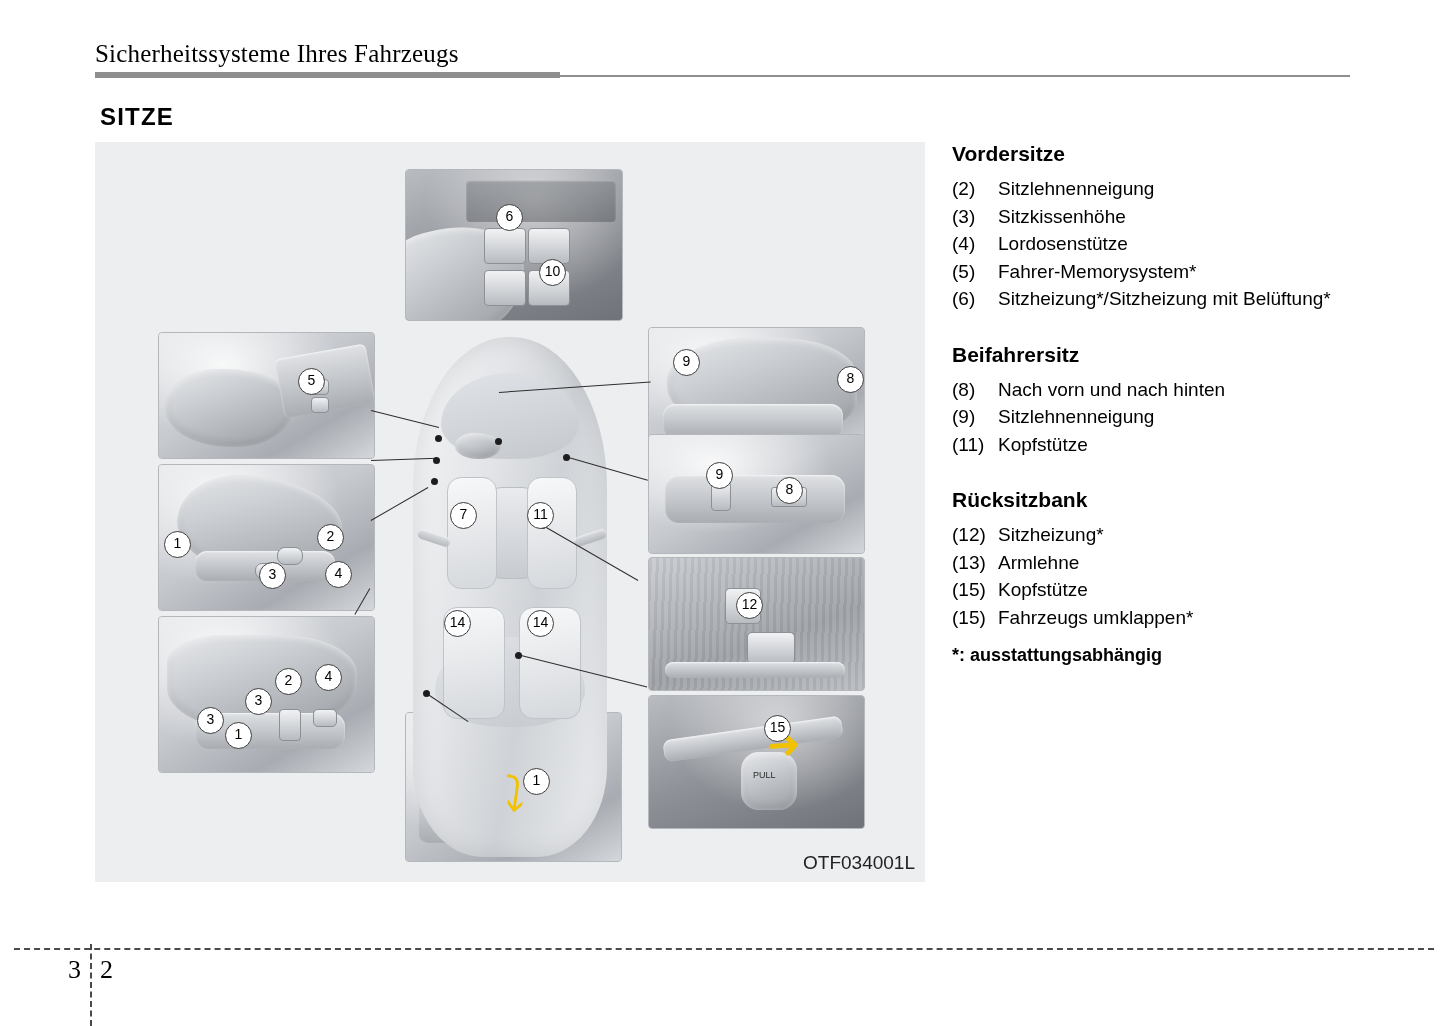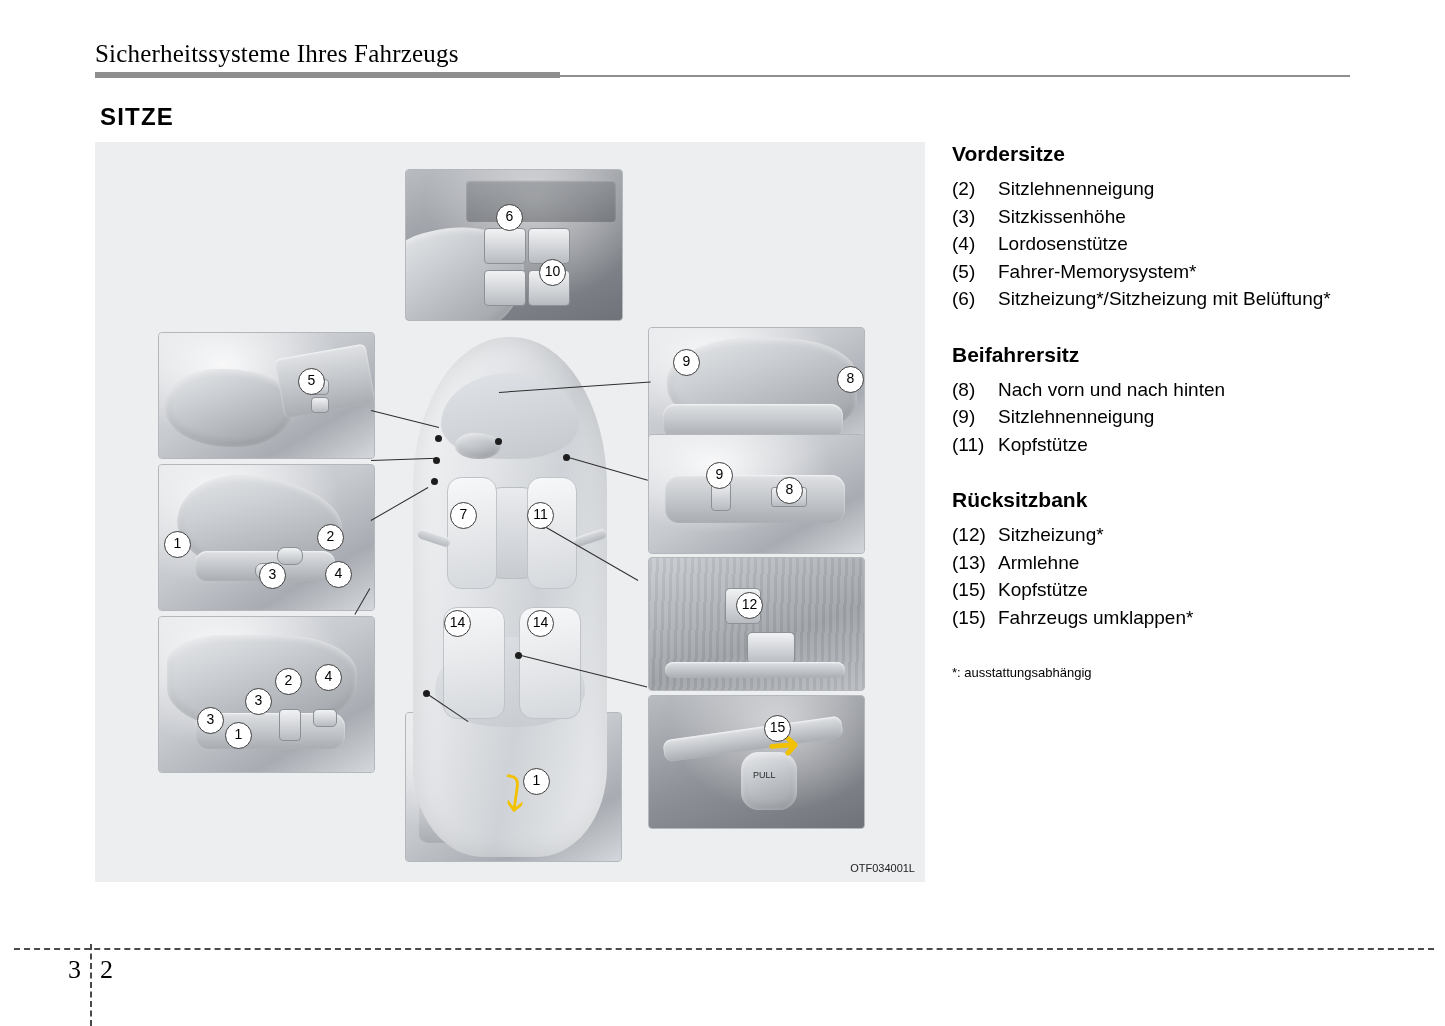--- a/index.html
+++ b/index.html
@@ -68,21 +68,21 @@
     left: 95px;
     top: 142px;
     width: 830px;
     height: 740px;
     background: #eceef0;
   }
   .figure-code {
     position: absolute;
     right: 10px;
     bottom: 8px;
-    font-size: 11px;
+    font-size: 19px;
     font-family: "Liberation Sans", sans-serif;
     color: #222;
   }
 
   
   .photo {
     position: absolute;
     background: #cfd2d6;
     border: 1px solid #b4b8bd;
     border-radius: 4px;
@@ -218,22 +218,23 @@
     padding-left: 46px;
     text-indent: -46px;
     margin-bottom: 0px;
   }
   ul.items li .idx {
     display: inline-block;
     width: 46px;
     text-indent: 0;
   }
   .footnote {
-    font-size: 13px;
-    margin-top: 34px;
+    font-size: 18px;
+    margin-top: 14px;
+    font-weight: bold;
   }
 
   
   .footer-rule {
     position: absolute;
     left: 14px;
     top: 948px;
     width: 1420px;
     border-top: 2px dashed #4a4a4a;
   }

